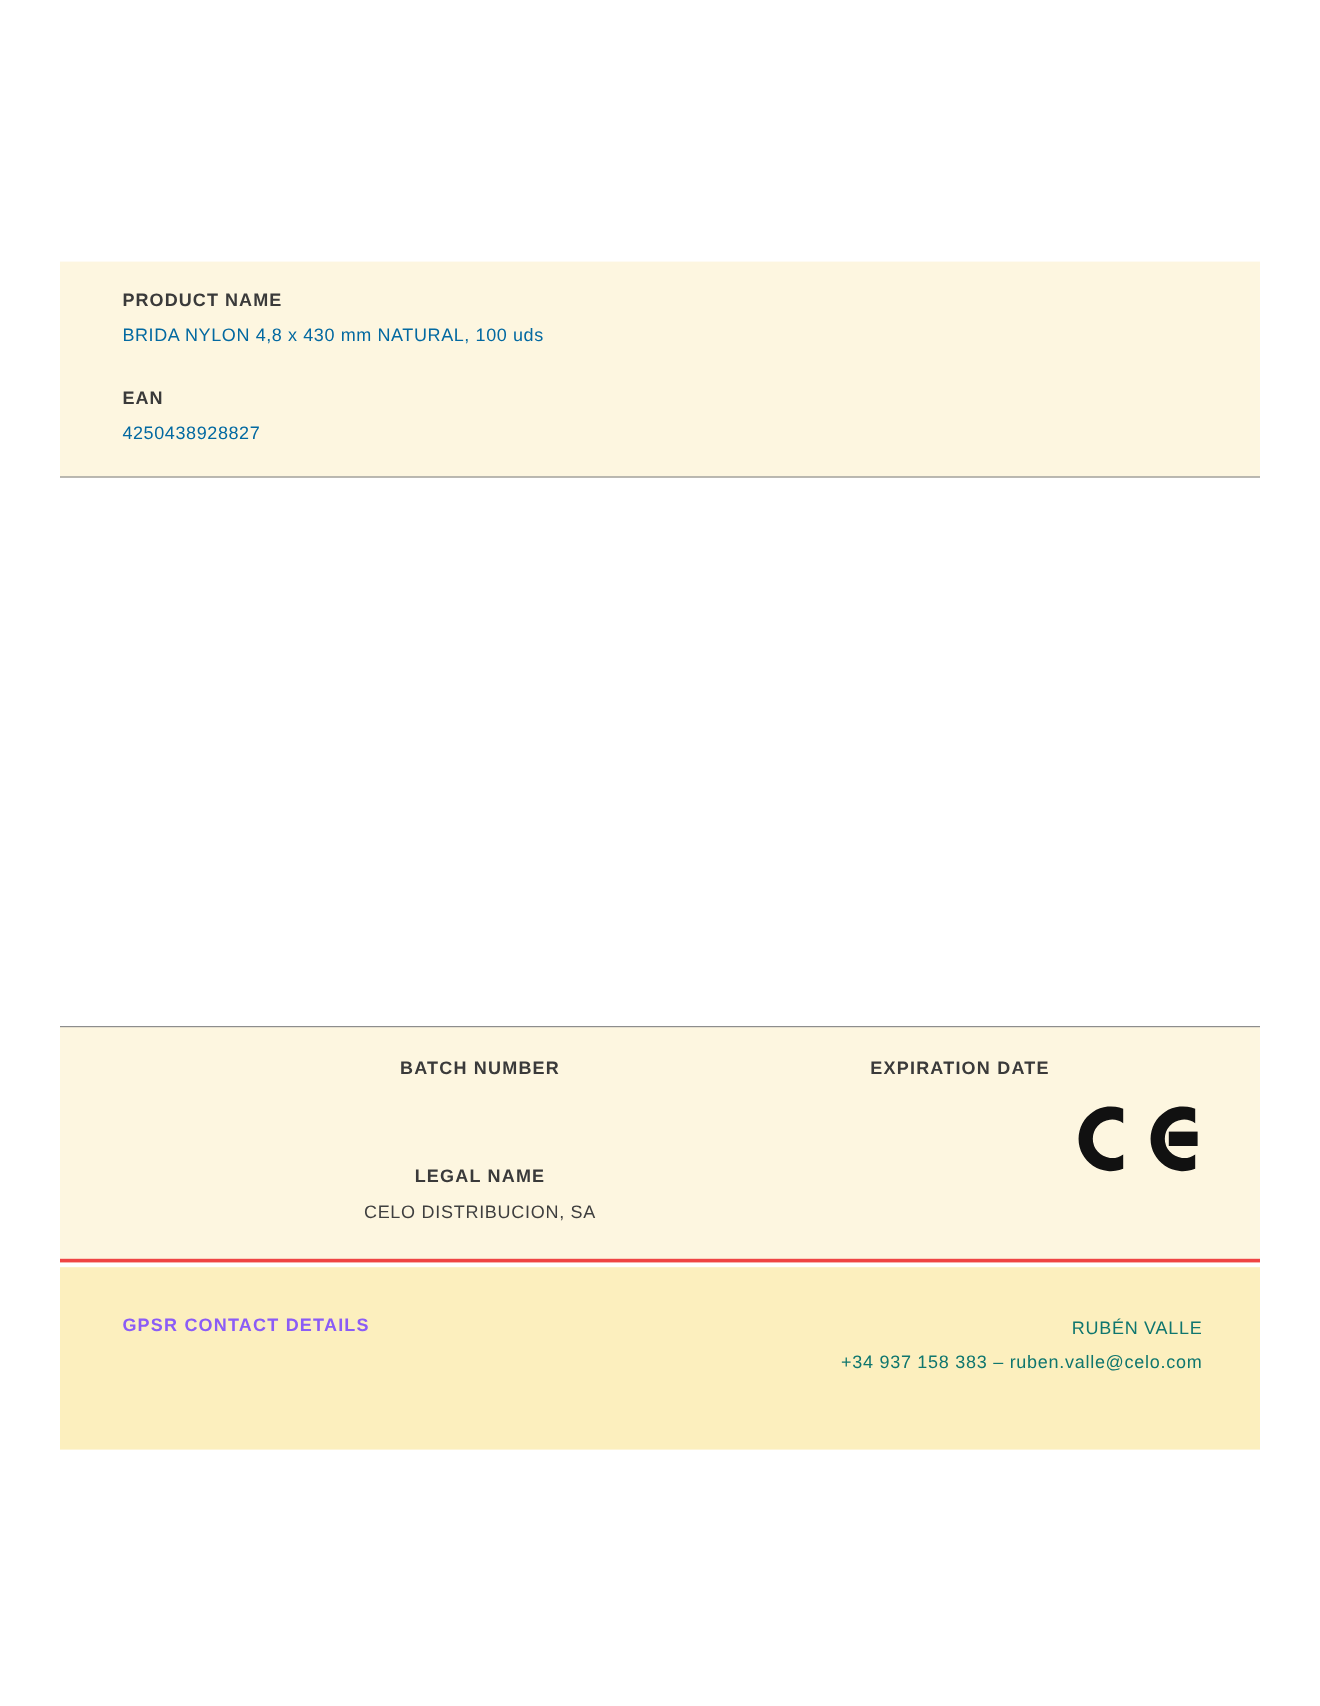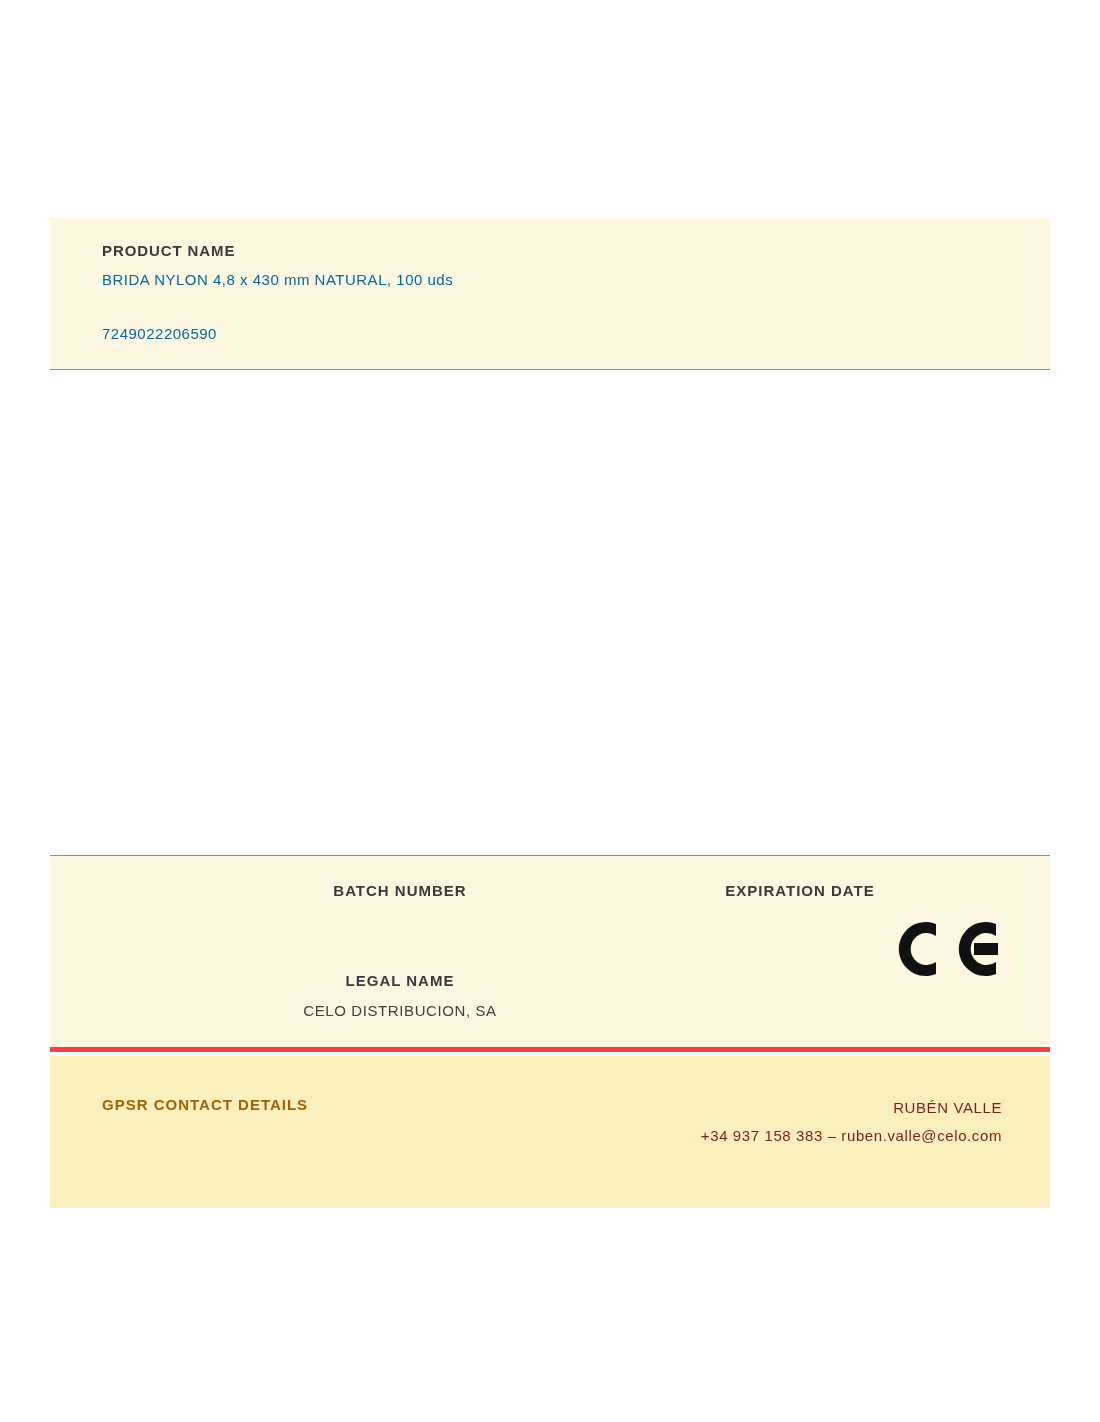--- a/index.html
+++ b/index.html
@@ -52,21 +52,21 @@
   }
 
   
   .bottom-block {
     position: absolute;
     left: 50px;
     top: 855px;
     width: 1000px;
     background: #fdf6e0;
     border-top: 1px solid #8d8d8d;
-    border-bottom: 5px solid #ef4444;
+    border-bottom: 3px solid #ef4444;
     box-sizing: border-box;
     height: 197px;
   }
 
   .cols {
     position: relative;
     height: 100%;
   }
   .col {
     position: absolute;
@@ -135,46 +135,47 @@
     box-sizing: border-box;
     padding: 34px 50px 0 52px;
   }
   .gpsr-title {
     position: absolute;
     left: 52px;
     top: 40px;
     font-size: 15px;
     font-weight: bold;
     letter-spacing: 1px;
-    color: #a16207;
+    color: #8b5cf6;
   }
   .gpsr-lines {
     position: absolute;
     right: 48px;
     top: 38px;
     text-align: right;
   }
   .gpsr-lines div {
     font-size: 15px;
     letter-spacing: 0.6px;
-    color: #7f1d1d;
+    color: #0f766e;
     line-height: 28px;
     white-space: nowrap;
   }
 </style>
 </head>
 <body>
 
 <div class="page">
 
   <section class="top-block">
     <div class="field-label">PRODUCT NAME</div>
     <div class="field-value">BRIDA NYLON 4,8 x 430 mm NATURAL, 100 uds</div>
     <div class="field-gap"></div>
-    <div class="field-value">7249022206590</div>
+    <div class="field-label">EAN</div>
+    <div class="field-value">4250438928827</div>
   </section>
 
   <section class="bottom-block">
     <div class="cols">
 
       <div class="col col-batch">
         <div class="lbl">BATCH NUMBER</div>
         <div class="val"></div>
       </div>
 

